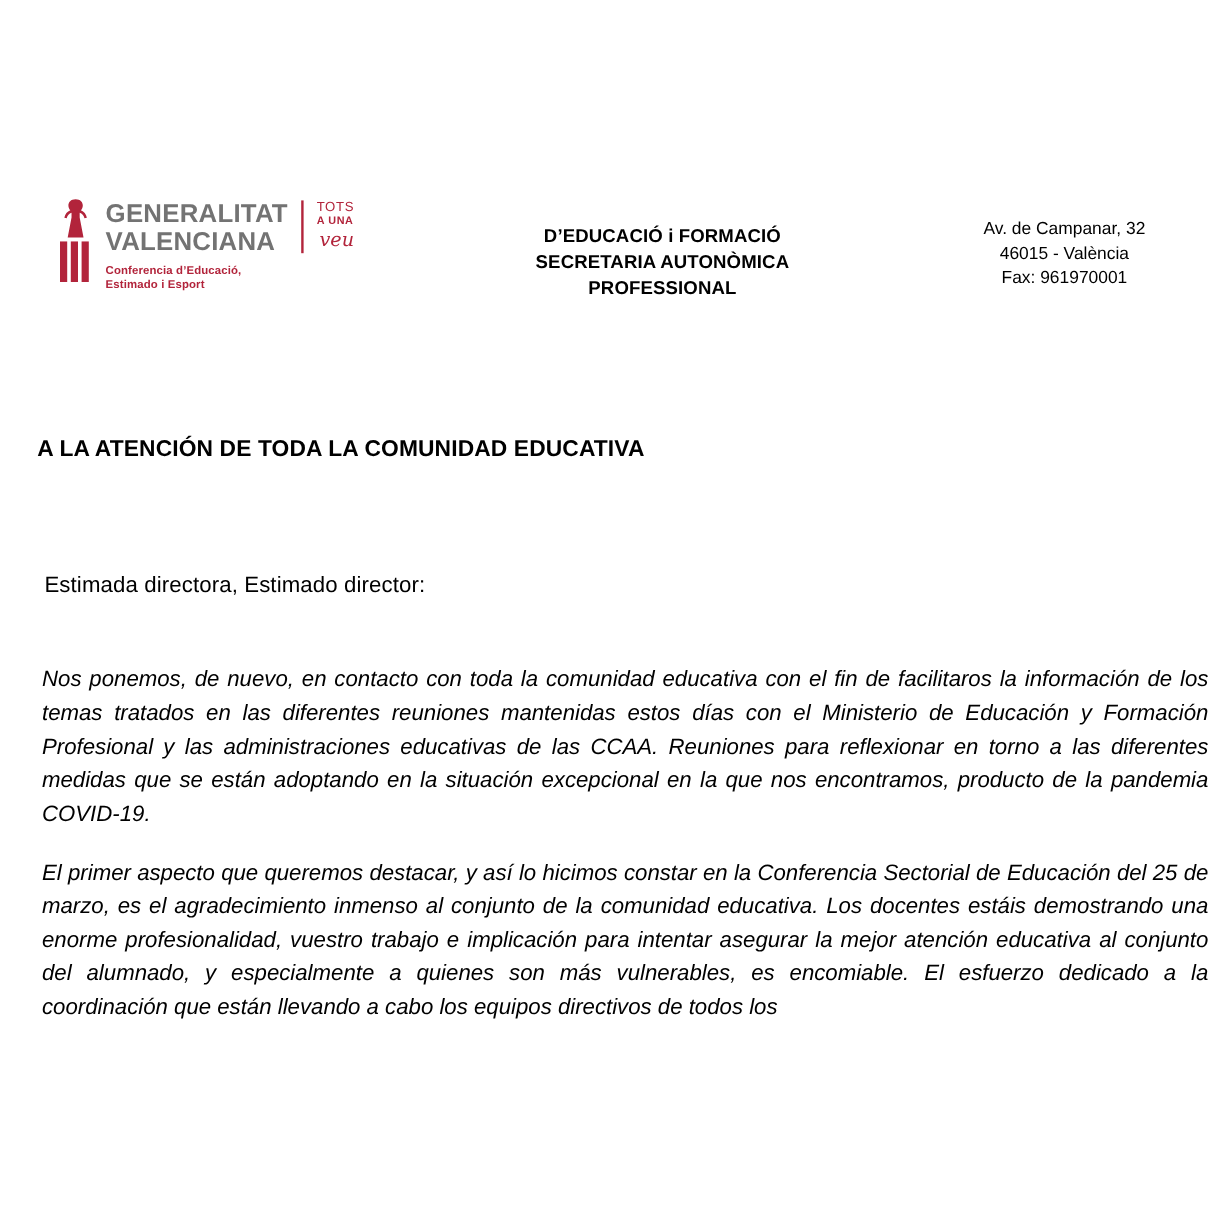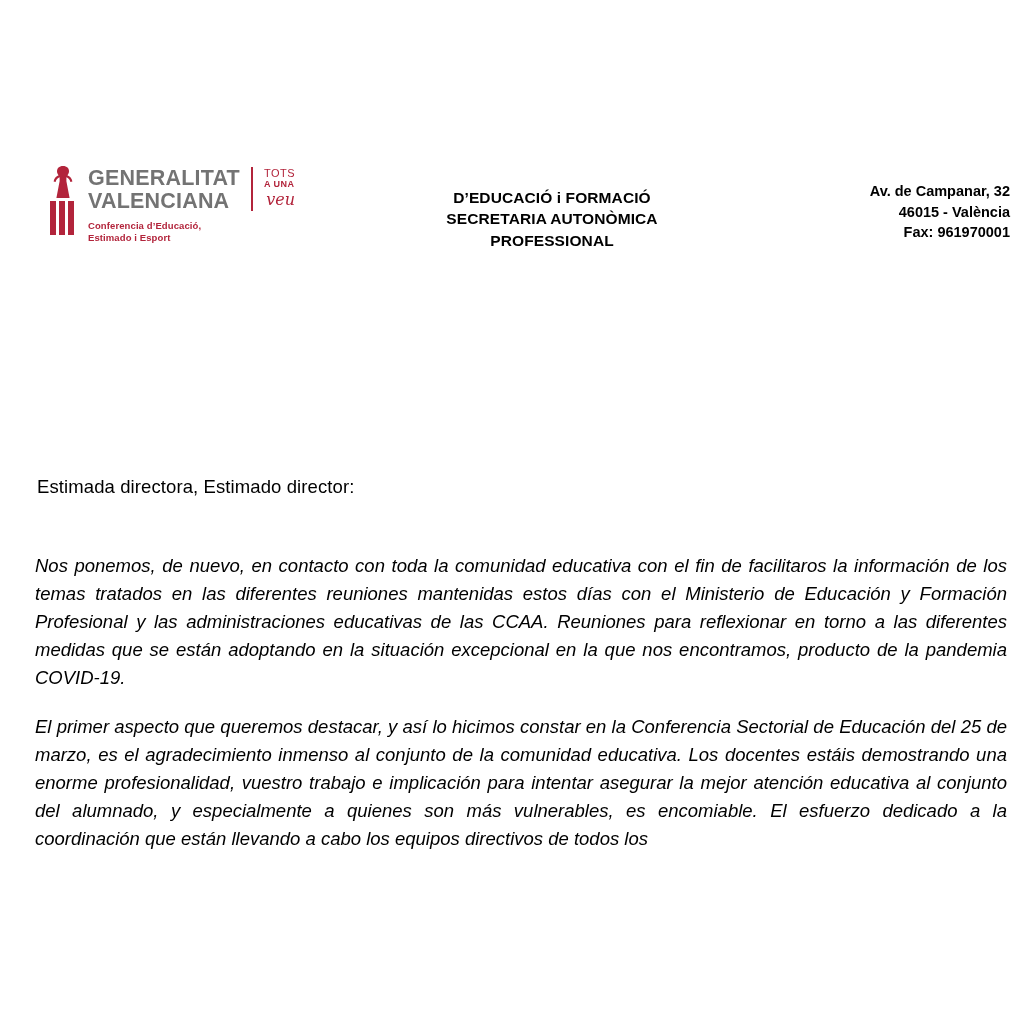--- a/index.html
+++ b/index.html
@@ -122,27 +122,27 @@
     text-align: center;
     font-size: 15.5px;
     font-weight: bold;
     line-height: 1.38;
     padding-top: 22px;
     letter-spacing: 0.1px;
   }
 
   .address-block {
     width: 260px;
-    text-align: right;
+    text-align: center;
     padding-right: 14px;
     padding-top: 16px;
     box-sizing: border-box;
     font-size: 14.5px;
     line-height: 1.42;
-    font-weight: bold;
+    font-weight: normal;
   }
   .address-block .line {
     white-space: nowrap;
   }
 
   
   .attention {
     position: absolute;
     top: 364px;
     left: 31px;
@@ -221,20 +221,21 @@
     </div>
 
     <div class="address-block">
       <div class="line">Av. de Campanar, 32</div>
       <div class="line">46015 - València</div>
       <div class="line">Fax: 961970001</div>
     </div>
 
   </div>
 
+  <div class="attention">A LA ATENCIÓN DE TODA LA COMUNIDAD EDUCATIVA</div>
 
   <div class="salutation">Estimada directora, Estimado director:</div>
 
   <div class="body-text">
     <p>Nos ponemos, de nuevo, en contacto con toda la comunidad educativa con el fin de facilitaros la información de los temas tratados en las diferentes reuniones mantenidas estos días con el Ministerio de Educación y Formación Profesional y las administraciones educativas de las CCAA. Reuniones para reflexionar en torno a las diferentes medidas que se están adoptando en la situación excepcional en la que nos encontramos, producto de la pandemia COVID-19.</p>
     <p>El primer aspecto que queremos destacar, y así lo hicimos constar en la Conferencia Sectorial de Educación del 25 de marzo, es el agradecimiento inmenso al conjunto de la comunidad educativa.  Los docentes estáis demostrando una enorme profesionalidad, vuestro trabajo e implicación para intentar asegurar la mejor atención educativa al conjunto del alumnado, y especialmente a quienes son más vulnerables, es encomiable. El esfuerzo dedicado a la coordinación que están llevando a cabo los equipos directivos de todos los</p>
   </div>
 
 </div>
 

